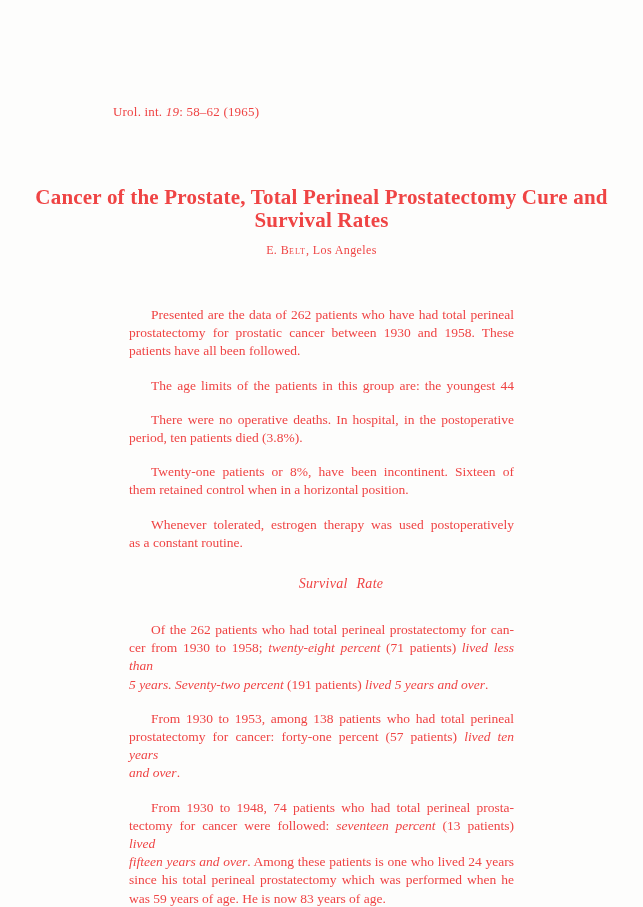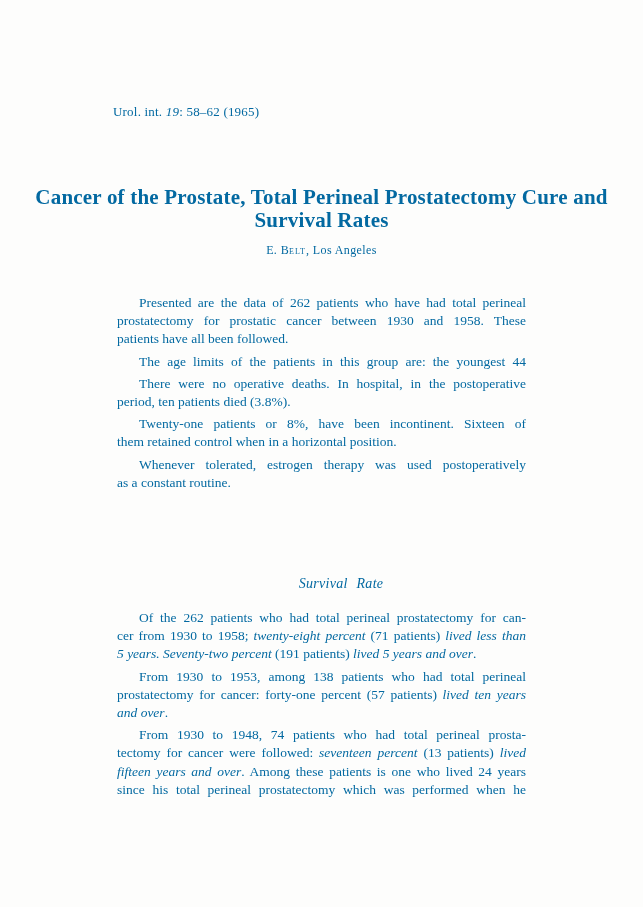--- a/index.html
+++ b/index.html
@@ -3,21 +3,21 @@
 <meta charset="utf-8">
 <style>
   * { margin: 0; padding: 0; box-sizing: border-box; }
   html, body { background: #ffffff; }
   .page {
     position: relative;
     width: 643px;
     height: 907px;
     background: #fdfdfc;
     font-family: "Liberation Serif", serif;
-    color: #0369a1;
+    color: #ef4444;
     overflow: hidden;
   }
   .journal-ref {
     position: absolute;
     left: 113px;
     top: 104px;
     font-size: 13px;
     letter-spacing: 0.2px;
     white-space: nowrap;
   }
@@ -52,21 +52,21 @@
     left: 0;
     top: 576px;
     width: 643px;
     text-align: center;
     font-style: italic;
     font-size: 14px;
     word-spacing: 5px;
     letter-spacing: 0.3px;
     padding-left: 39px;
   }
-  .para { margin: 4px; }
+  .para { margin: 16px; }
   .para .line {
     line-height: 18.2px;
     text-align: justify;
     text-align-last: justify;
     white-space: normal;
   }
   .para .line.last { text-align-last: left; }
   .para .line.first { text-indent: 22px; }
   .it { font-style: italic; }
   .sc { font-variant: small-caps; letter-spacing: 1px; }
@@ -119,16 +119,17 @@
       <div class="para">
         <div class="line first"><span>From 1930 to 1953, among 138 patients who had total perineal</span></div>
         <div class="line"><span>prostatectomy for cancer: forty-one percent (57 patients) </span><span class="it">lived ten years</span></div>
         <div class="line last"><span class="it">and over</span><span>.</span></div>
       </div>
       <div class="para">
         <div class="line first"><span>From 1930 to 1948, 74 patients who had total perineal prosta-</span></div>
         <div class="line"><span>tectomy for cancer were followed: </span><span class="it">seventeen percent</span><span> (13 patients) </span><span class="it">lived</span></div>
         <div class="line"><span class="it">fifteen years and over</span><span>. Among these patients is one who lived 24 years</span></div>
         <div class="line"><span>since his total perineal prostatectomy which was performed when he</span></div>
+        <div class="line last"><span>was 59 years of age. He is now 83 years of age.</span></div>
       </div>
     </div>
 
 </div>
 
 </body></html>

